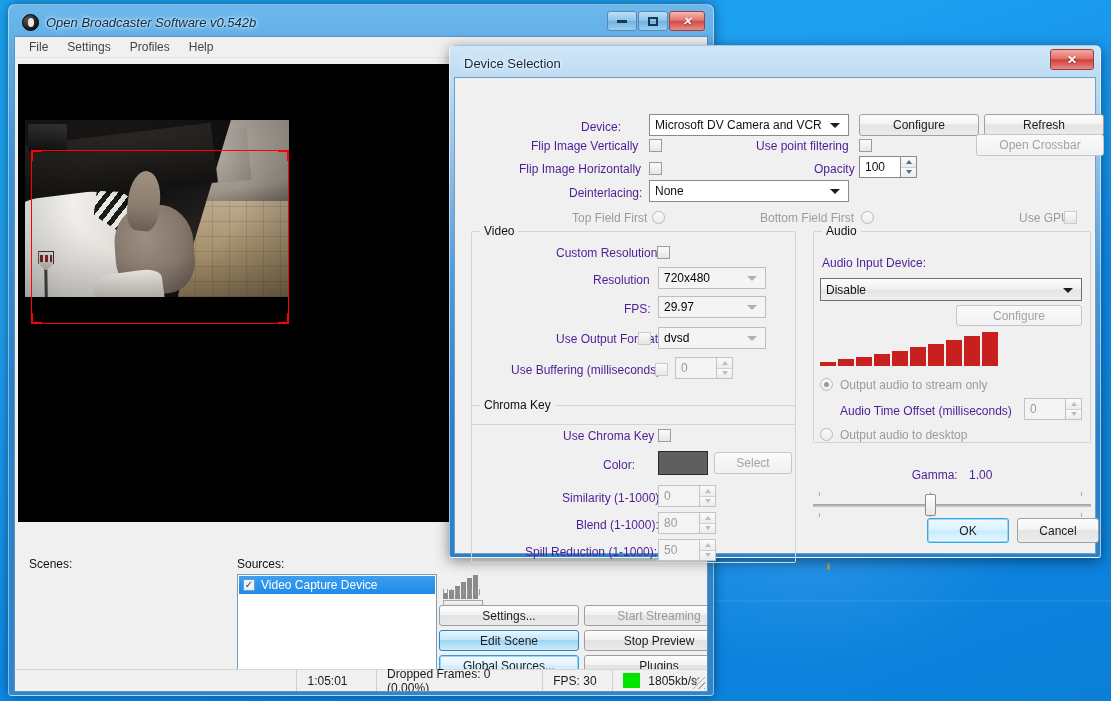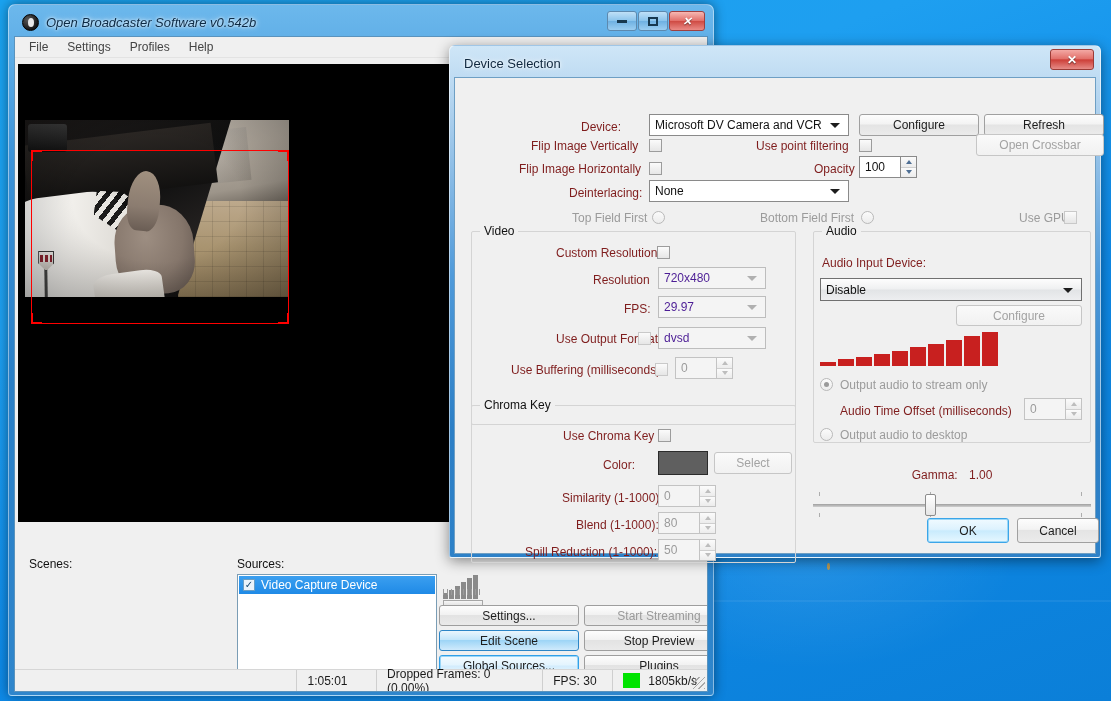--- a/index.html
+++ b/index.html
@@ -280,33 +280,33 @@
     color: #fff; font-weight: bold; font-size: 12px;
     display: flex; align-items: center; justify-content: center;
     text-shadow: 0 1px 1px rgba(0,0,0,0.55); cursor: default;
   }
   #dlg-body {
     background: #f0f0f0; border: 1px solid #6e9fc4;
     height: 477px; position: relative; font-size: 12px; color: #111;
   }
 
   
-  .lbl { font-size: 12px; color: #7f1d1d; }
+  .lbl { font-size: 12px; color: #4c1d95; }
   .lbl.dim { color: #9b9b9b; }
   .combo {
     height: 22px; border: 1px solid #8a8a8a; background: #fff;
     display: flex; align-items: center; padding-left: 5px; font-size: 12px;
     position: relative; color: #111;
   }
   .combo.flat {
     background: linear-gradient(180deg, #fdfdfd 0%, #eff0f1 48%, #e2e4e6 52%, #edeef0 100%);
     border: 1px solid #707070;
   }
   .combo.disabled {
-    background: #f4f4f4; border-color: #bdbdbd; color: #4c1d95;
+    background: #f4f4f4; border-color: #bdbdbd; color: #000000;
   }
   .combo .arrow {
     position: absolute; right: 8px; top: 50%; margin-top: -2px;
     width: 0; height: 0; border-left: 5px solid transparent;
     border-right: 5px solid transparent; border-top: 5px solid #1d1d1d;
   }
   .combo.disabled .arrow { border-top-color: #b0b0b0; }
   .chk {
     width: 13px; height: 13px; border: 1px solid #9c9c9c;
     background: linear-gradient(180deg, #fbfbfb, #e6e6e6);

